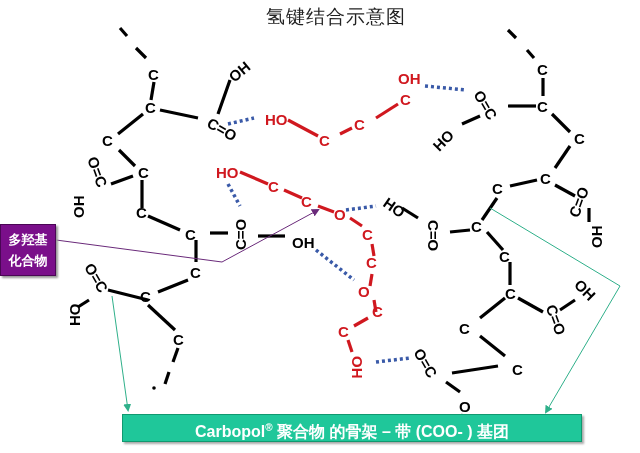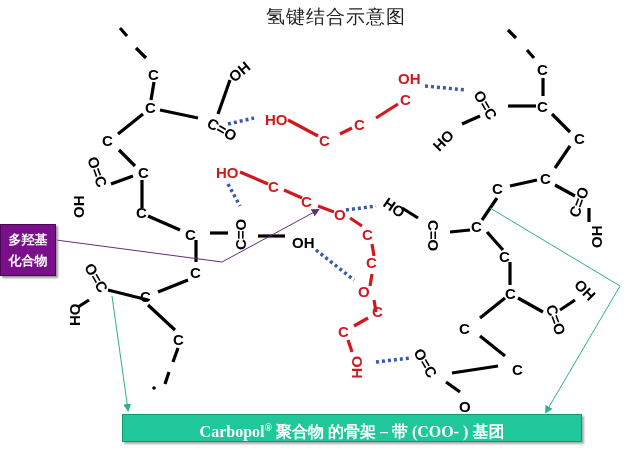--- a/index.html
+++ b/index.html
@@ -6,21 +6,21 @@
   #stage{position:relative;width:640px;height:453px;overflow:hidden;background:#ffffff;font-family:"Liberation Sans",sans-serif;}
   #title{position:absolute;left:16px;width:640px;top:4px;text-align:center;font-family:"DejaVu Serif","Liberation Serif",serif;font-size:19px;color:#222;letter-spacing:1px;}
   svg{position:absolute;left:0;top:0;}
   .atom{font-family:"Liberation Sans",sans-serif;font-weight:bold;font-size:15px;}
   .blk{fill:#000;}
   .red{fill:#d0181f;}
   .bond{stroke:#000;stroke-width:3.2;stroke-linecap:butt;}
   .rbond{stroke:#d0181f;stroke-width:3.2;}
   .hb{stroke:#3a5aa8;stroke-width:3.5;stroke-dasharray:3 3;}
   #poly-box{position:absolute;left:0;top:224px;width:56px;height:52px;background:#7a0f8a;border:1px solid #4a0655;box-shadow:2px 2px 2px #999;color:#fff;font-family:"DejaVu Sans",sans-serif;font-weight:bold;font-size:13px;line-height:21px;text-align:center;padding-top:4px;box-sizing:border-box;}
-  #banner{position:absolute;left:122px;top:414px;width:458px;height:26px;background:#1fc79a;border:1px solid #119970;box-shadow:2px 2px 2px #aaa;color:#fff;font-family:Liberation Serif, serif;font-weight:bold;font-size:16px;line-height:26px;text-align:center;}
+  #banner{position:absolute;left:122px;top:414px;width:458px;height:26px;background:#1fc79a;border:1px solid #119970;box-shadow:2px 2px 2px #aaa;color:#fff;font-family:Liberation Sans, sans-serif;font-weight:bold;font-size:16px;line-height:26px;text-align:center;}
   #banner sup{font-size:10px;}
 </style>
 </head>
 <body>
 
 <div id="stage">
   <div id="title">氢键结合示意图</div>
 
   <svg width="640" height="453" viewBox="0 0 640 453">
     <defs>

